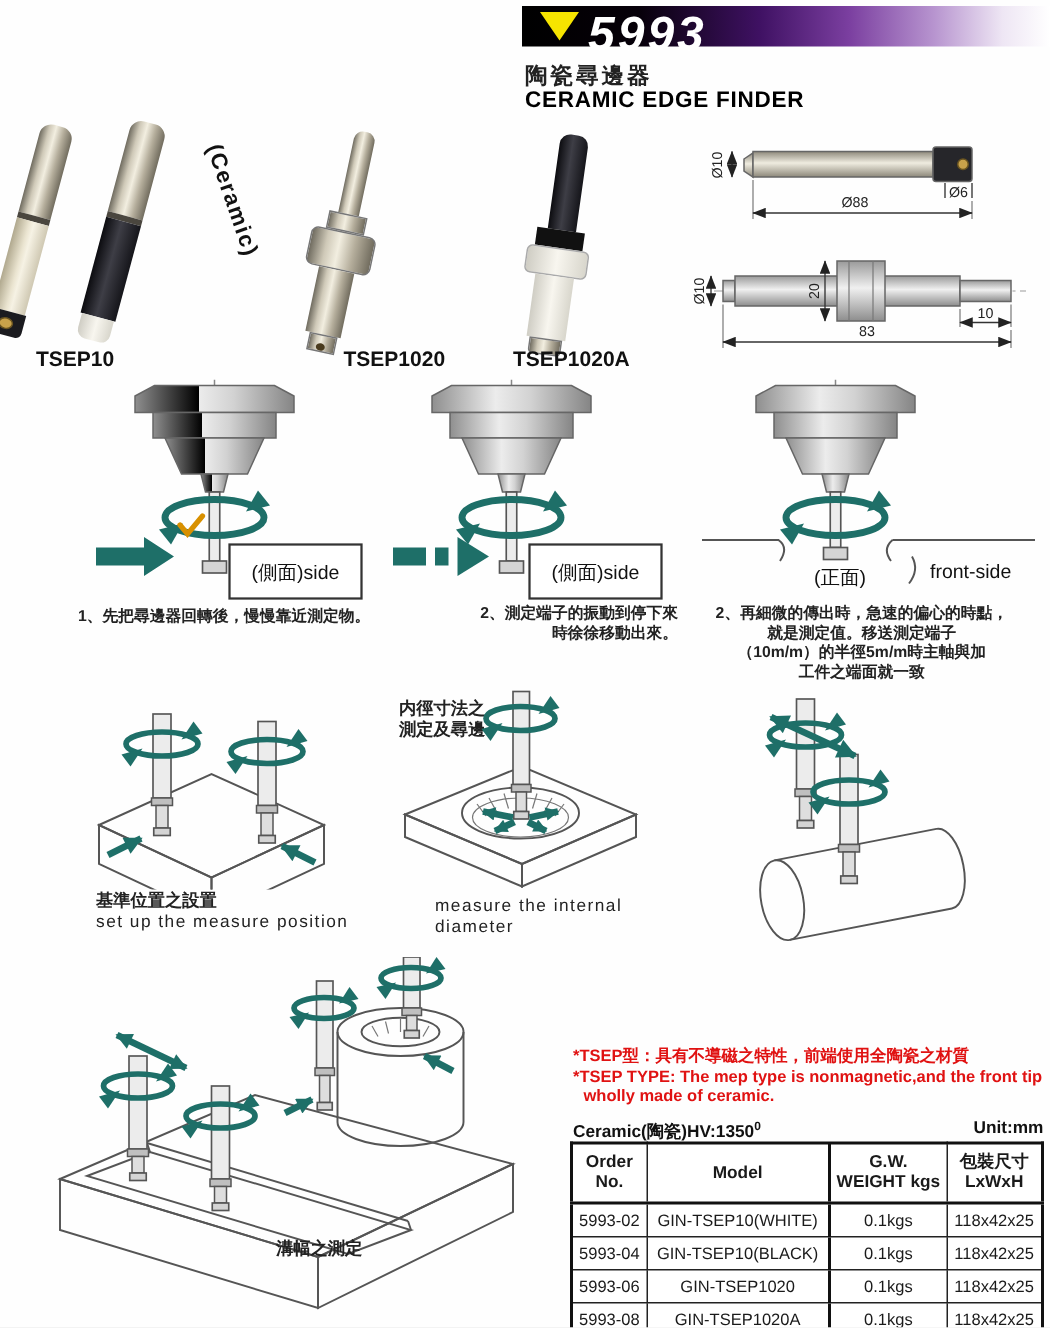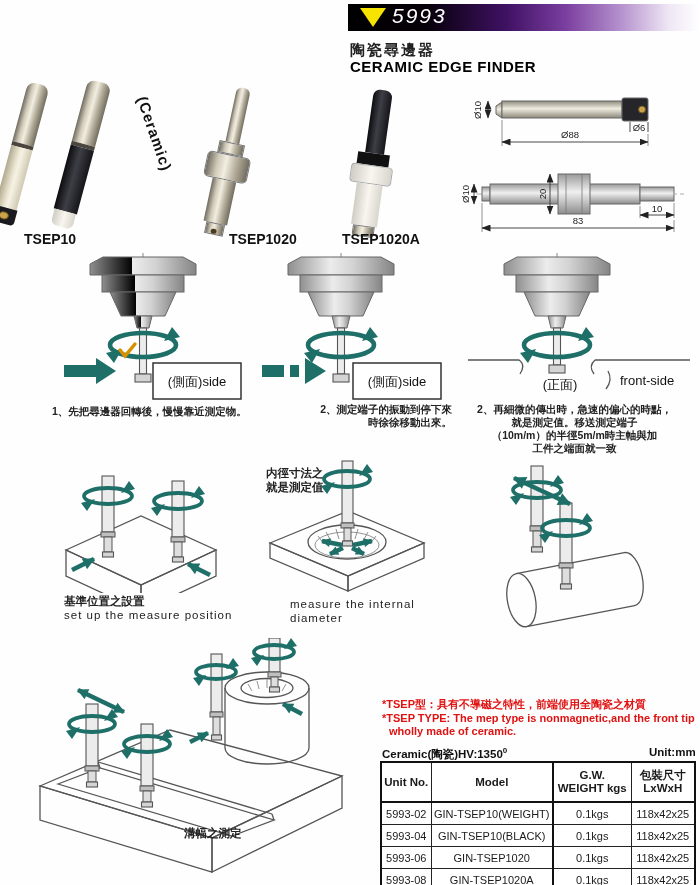--- a/index.html
+++ b/index.html
@@ -3,21 +3,21 @@
 <meta charset="utf-8">
 <style>
   html,body{margin:0;padding:0;background:#e9e9e9;}
   .page{position:relative;width:700px;height:885px;background:#fefefe;margin:0 auto;overflow:hidden;
         font-family:"Liberation Sans","DejaVu Sans",sans-serif;color:#1a1a1a;}
   .abs{position:absolute;}
   
   .banner{left:348px;top:4px;width:352px;height:27px;
     background:linear-gradient(90deg,#000 0%,#060009 22%,#3f1163 45%,#7b3fa0 62%,#b794cf 78%,#eee6f4 91%,#fff 100%);}
   .banner-tri{left:12px;top:4px;width:0;height:0;border-left:13px solid transparent;border-right:13px solid transparent;border-top:19px solid #f6e400;}
-  .banner-code{left:44px;top:0px;color:#fff;font-size:21px;font-weight:normal;font-style:italic;letter-spacing:2px;}
+  .banner-code{left:44px;top:0px;color:#fff;font-size:32px;font-weight:bold;font-style:italic;letter-spacing:2px;}
   .title-zh{left:350px;top:41px;font-size:15px;font-weight:bold;letter-spacing:2px;color:#222;}
   .title-en{left:350px;top:58px;font-size:15px;font-weight:600;letter-spacing:.5px;color:#000000;}
   
   .pen{display:flex;flex-direction:column;align-items:center;}
   .metal{background:linear-gradient(90deg,#6f6b5f 0%,#cfc9b8 25%,#f2eee0 45%,#b5ae9c 70%,#716c5e 100%);}
   .band{background:#4a463e;}
   .whitebody{background:linear-gradient(90deg,#b0a88e,#eae4d0 40%,#f6f2e4 55%,#cfc8b2);}
   .blackbody{background:linear-gradient(90deg,#0c0c10,#3e3e46 45%,#15151a);}
   .whitetip{background:linear-gradient(90deg,#cfcdc4,#f8f6ef 50%,#d8d6cc);}
   .capblk{background:#1b1b1f;display:flex;align-items:center;justify-content:center;}
@@ -328,21 +328,21 @@
     <line x1="34" y1="112" x2="56" y2="101" class="tealln" marker-end="url(#ma)"></line>
     <line x1="172" y1="117" x2="150" y2="106" class="tealln" marker-end="url(#ma)"></line>
   </svg>
   <div class="abs" style="left:64px;top:594px;">
     <div class="ulabel-zh">基準位置之設置</div>
     <div class="ulabel-en">set up the measure position</div>
   </div>
 
   <div class="abs ulabel-zh" style="left:266px;top:466px;">
     <div>内徑寸法之</div>
-    <div>就是測定值</div>
+    <div>測定及尋邊</div>
   </div>
   <svg class="abs" style="left:258px;top:455px;" width="170" height="140" viewBox="0 0 170 140">
     <defs>
       <marker id="mb" viewBox="0 0 10 10" refX="9" refY="5" markerWidth="11" markerHeight="9" orient="auto-start-reverse" markerUnits="userSpaceOnUse">
         <path d="M0,0 L10,5 L0,10 Z" fill="#1e6f68"></path>
       </marker>
     </defs>
     <g>
       <polygon points="12,88 90,56 166,88 90,121" fill="#fff" class="line"></polygon>
       <polygon points="12,88 12,103 90,136 90,121" fill="#fff" class="line"></polygon>
@@ -512,36 +512,36 @@
 
   <table class="spec abs" style="left:380px;top:761px;width:314px;">
     <colgroup>
         <col style="width:50px">
         <col style="width:122px">
         <col style="width:78px">
         <col style="width:64px">
       </colgroup>
     <thead>
       <tr>
-        <th>Unit No.</th>
+        <th>Order No.</th>
         <th>Model</th>
         <th class="thickL">
           <div>G.W.</div>
           <div>WEIGHT kgs</div>
         </th>
         <th>
           <div>包裝尺寸</div>
           <div>LxWxH</div>
         </th>
       </tr>
     </thead>
     <tbody>
       <tr>
         <td>5993-02</td>
-        <td>GIN-TSEP10(WEIGHT)</td>
+        <td>GIN-TSEP10(WHITE)</td>
         <td class="thickL">0.1kgs</td>
         <td>118x42x25</td>
       </tr>
       <tr>
         <td>5993-04</td>
         <td>GIN-TSEP10(BLACK)</td>
         <td class="thickL">0.1kgs</td>
         <td>118x42x25</td>
       </tr>
       <tr>

